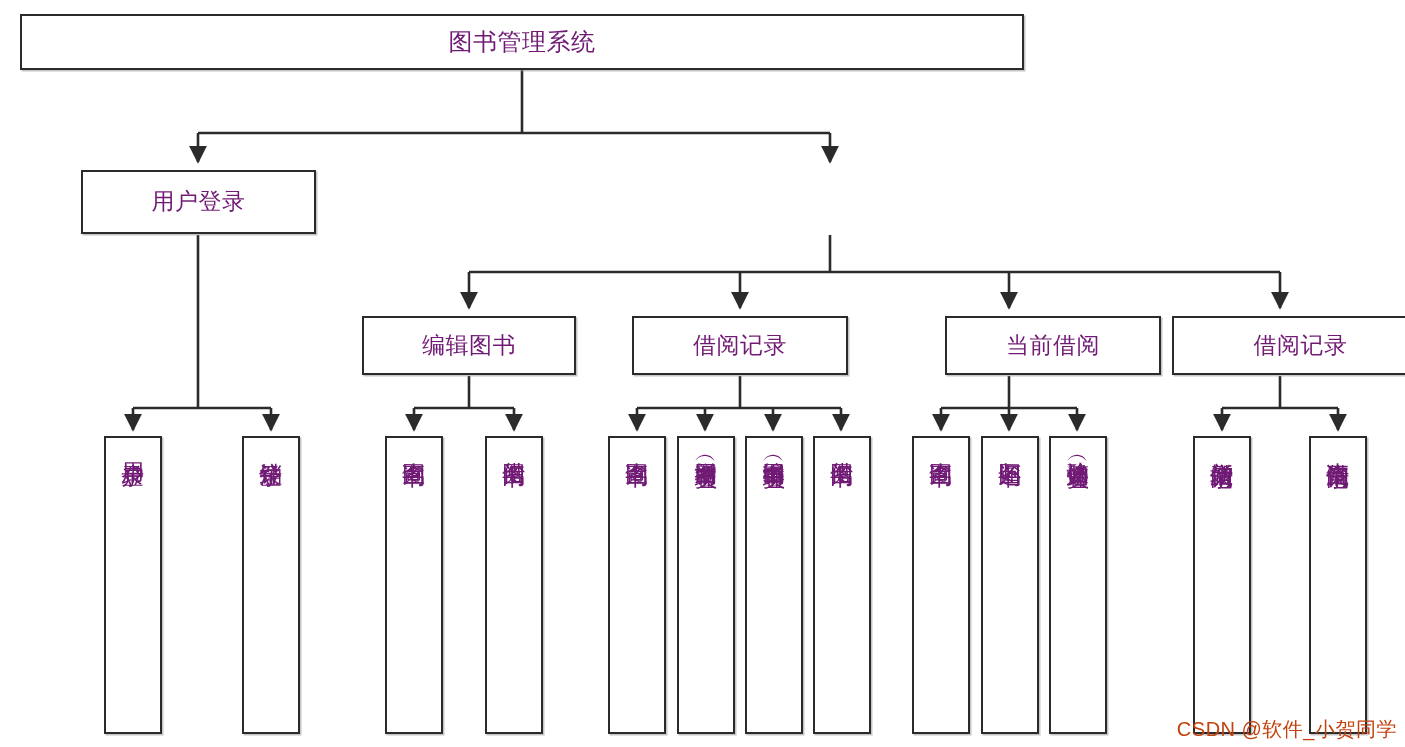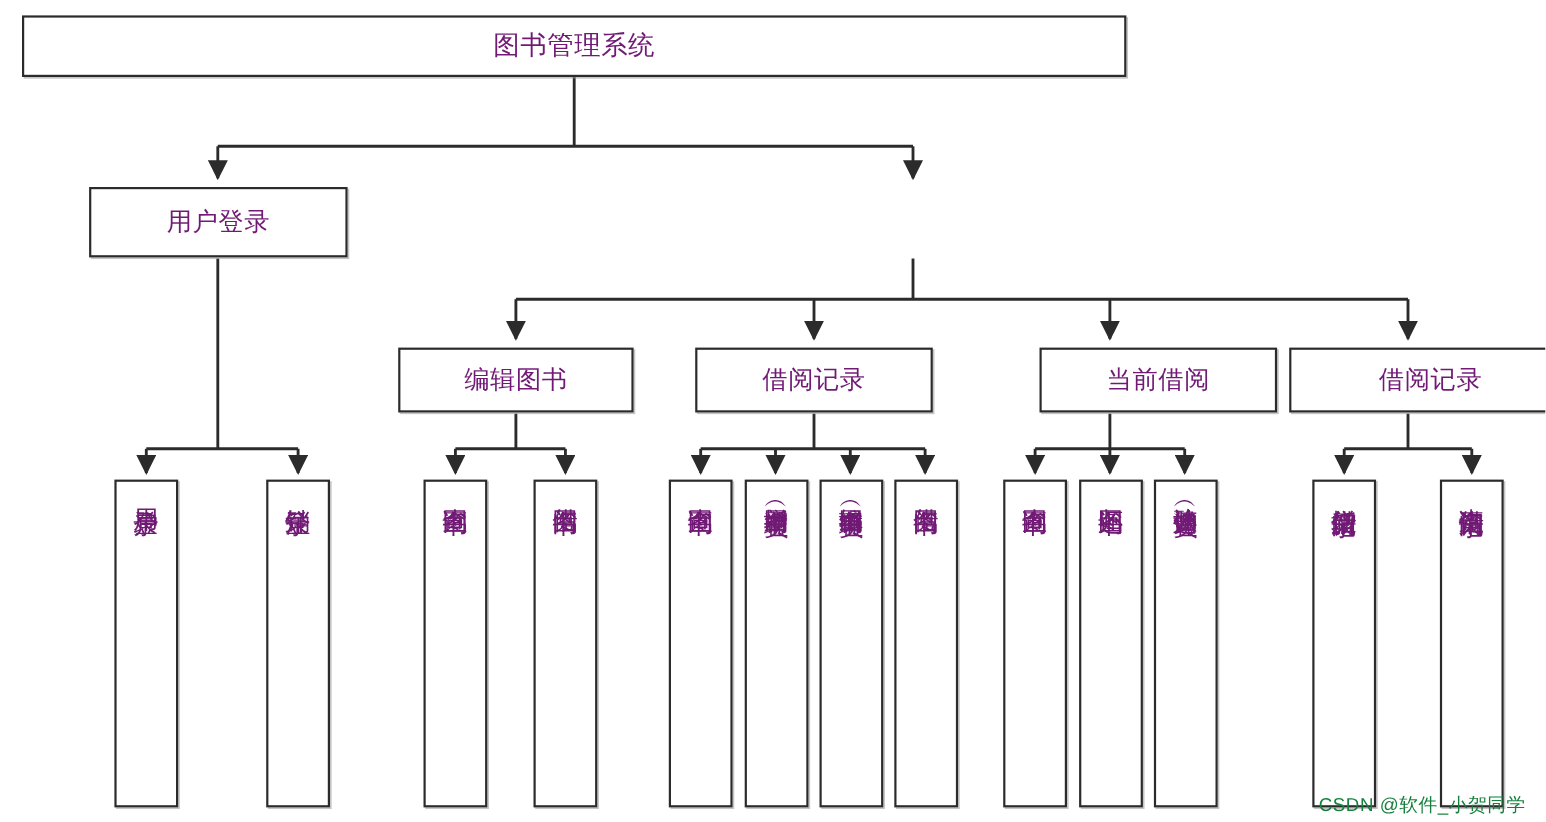--- a/index.html
+++ b/index.html
@@ -63,24 +63,24 @@
     font-size: 23px;
     line-height: 1.06;
     letter-spacing: 1px;
     white-space: nowrap;
   }
   .node.v.tall .label {
     font-size: 22px;
   }
   #watermark {
     position: absolute;
-    right: 18px;
+    right: 8px;
     bottom: 4px;
-    font-size: 17px;
-    color: #15803d;
+    font-size: 20px;
+    color: #c2410c;
     letter-spacing: 0.5px;
     white-space: nowrap;
     user-select: none;
   }
 </style>
 </head>
 <body>
 
 <div id="canvas">
 

